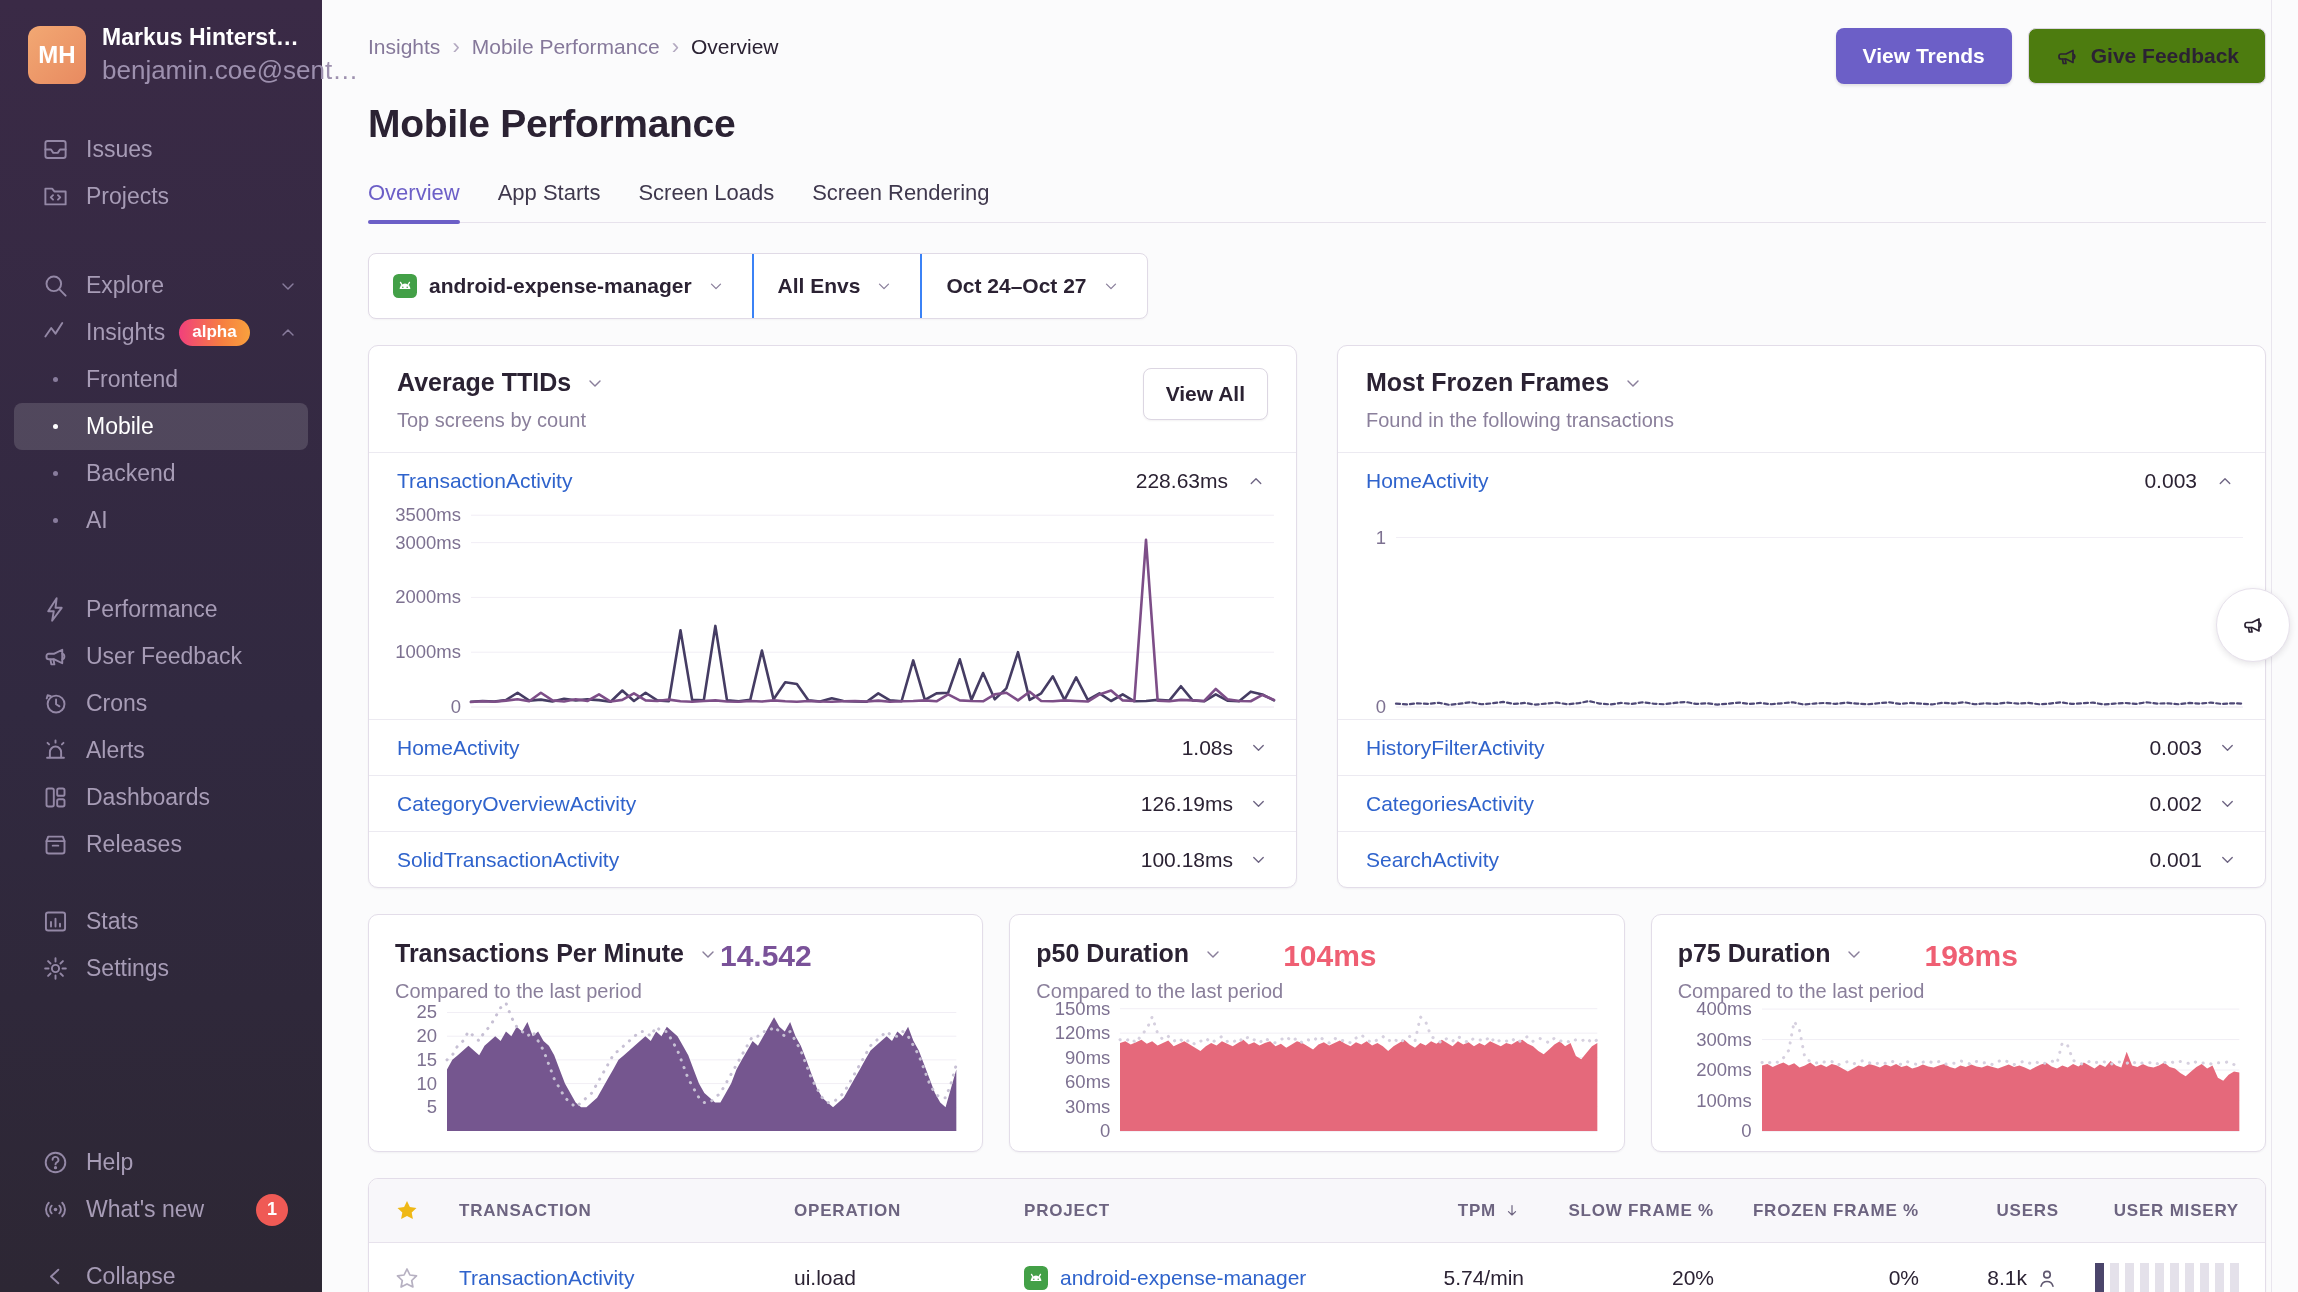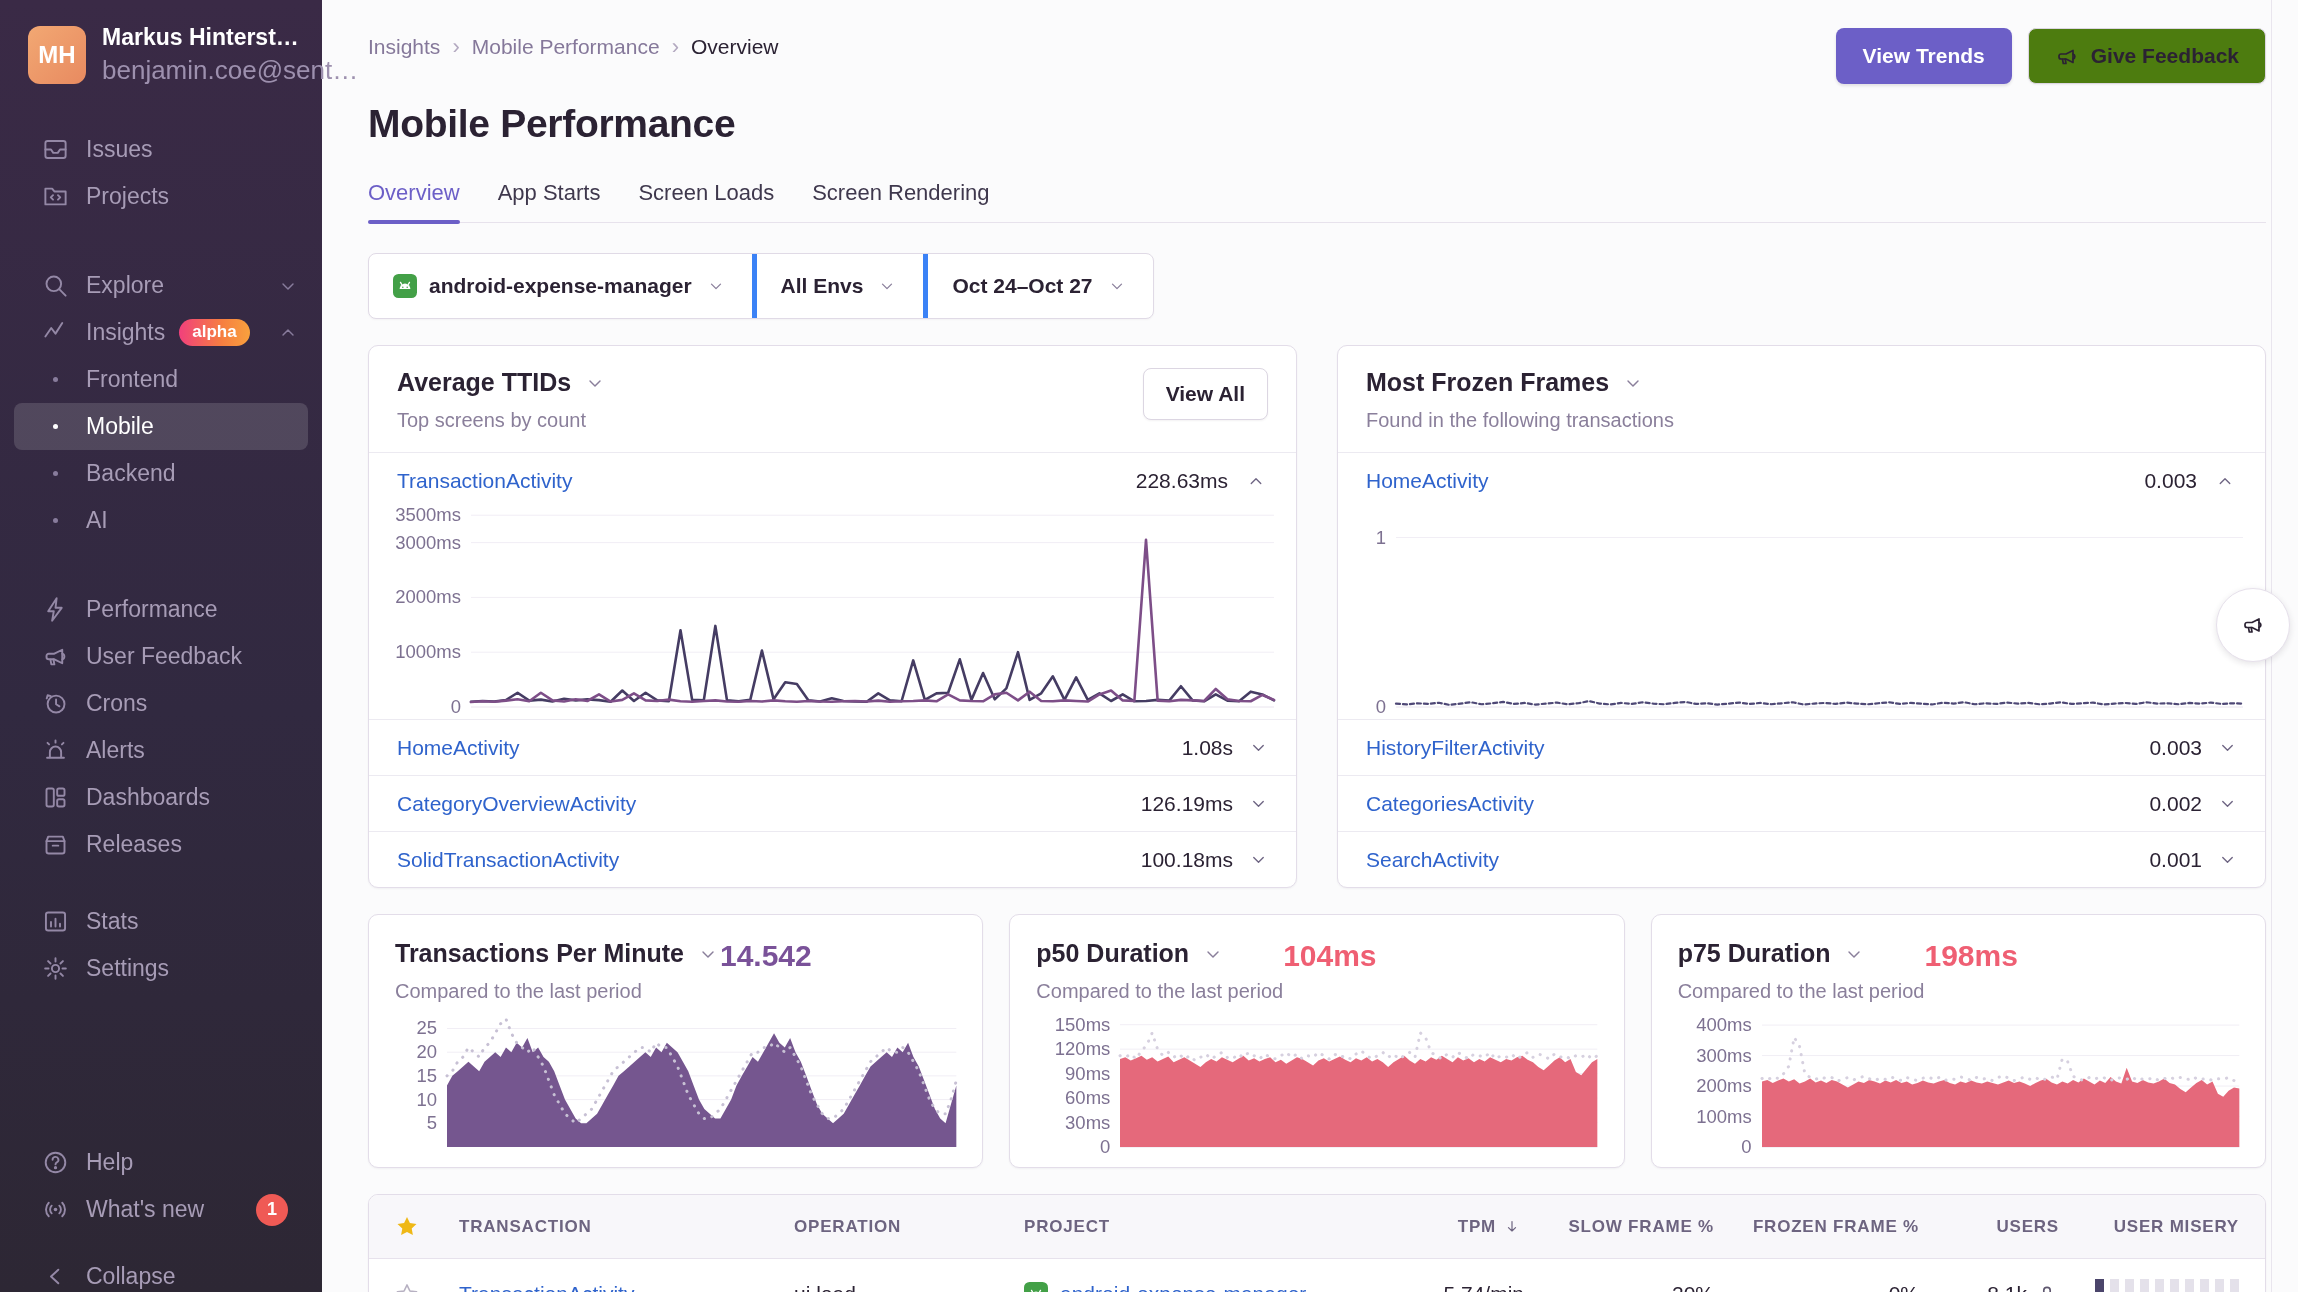--- a/index.html
+++ b/index.html
@@ -45,21 +45,21 @@
 
   .tabs { display:flex; gap:38px; margin-top:34px; border-bottom:1px solid #e7e2ec; }
   .tab { font-size:22px; color:#3f384d; padding-bottom:16px; position:relative; cursor:pointer; }
   .tab.active { color:#6C5FC7; font-weight:400; }
   .tab.active:after { content:""; position:absolute; left:0; right:0; bottom:-2px; height:4px; border-radius:2px; background:#6C5FC7; }
 
   
   .filter-row { display:flex; gap:24px; margin-top:30px; }
   .filter-group { display:flex; align-items:stretch; background:#fff; border:1px solid #e0dae6; border-radius:8px; box-shadow:0 1px 2px rgba(43,34,51,.04); }
   .filter-seg { display:flex; align-items:center; gap:12px; padding:0 24px; height:64px; font-size:21px; font-weight:700; cursor:pointer; }
-  .filter-seg + .filter-seg { border-left:5px solid #3b82f6; }
+  .filter-seg + .filter-seg { border-left:2px solid #3b82f6; }
   .filter-seg .chev svg { width:18px; height:18px; color:#8a7f9b; }
   .proj-ic { width:30px; height:30px; flex:none; }
   .search-box { flex:1; display:flex; align-items:center; gap:14px; background:#fff; border:1px solid #e0dae6; border-radius:8px; padding:0 22px; height:64px; box-shadow:inset 0 1px 2px rgba(43,34,51,.03); }
   .search-box svg { width:24px; height:24px; color:#8a7f9b; flex:none; }
   .search-box input { border:none; outline:none; flex:1; font-size:21px; font-family:inherit; color:#2b2233; background:transparent; }
   .search-box input::placeholder { color:#9a90a9; }
 
   
   .panel { background:#fff; border:1px solid #e3dde9; border-radius:10px; box-shadow:0 1px 2px rgba(43,34,51,.05); }
   .grid-2 { display:grid; grid-template-columns:1fr 1fr; gap:40px; margin-top:26px; }
@@ -81,21 +81,21 @@
   .plot { position:relative; flex:1; }
   .plot svg { position:absolute; inset:0; width:100%; height:100%; overflow:visible; }
   .act-row { display:flex; align-items:center; height:56px; padding:0 28px; border-top:1px solid #eceaf1; }
 
   .grid-3 { display:grid; grid-template-columns:1fr 1fr 1fr; gap:26px; margin-top:26px; }
   .mini-panel { padding:24px 26px 20px; }
   .mini-head { display:flex; justify-content:flex-start; align-items:flex-start; }
   .mini-val { font-size:30px; font-weight:700; }
   .val-purple { color:#7a5299; }
   .val-red { color:#ef5f73; }
-  .mini-chart { display:flex; height:128px; margin-top:16px; }
+  .mini-chart { display:flex; height:128px; }
 
   
   .table { margin-top:26px; border:1px solid #e3dde9; border-radius:10px 10px 0 0; overflow:hidden; background:#fff; box-shadow:0 1px 2px rgba(43,34,51,.05); }
   .t-head, .t-row { display:grid; grid-template-columns:64px minmax(0,1fr) 230px 350px 150px 190px 205px 140px 180px; align-items:center; padding:0 26px; }
   .t-head { background:#f8f7fa; height:64px; border-bottom:1px solid #e7e2ec; font-size:17px; font-weight:700; letter-spacing:.8px; color:#6d6480; text-transform:uppercase; }
   .t-head .right, .t-row .right { text-align:right; justify-content:flex-end; }
   .th-sort { display:flex; align-items:center; gap:4px; }
   .th-sort svg { width:17px; height:17px; }
   .t-row { height:70px; background:#fff; font-size:21px; }
   .star svg { width:25px; height:25px; }

